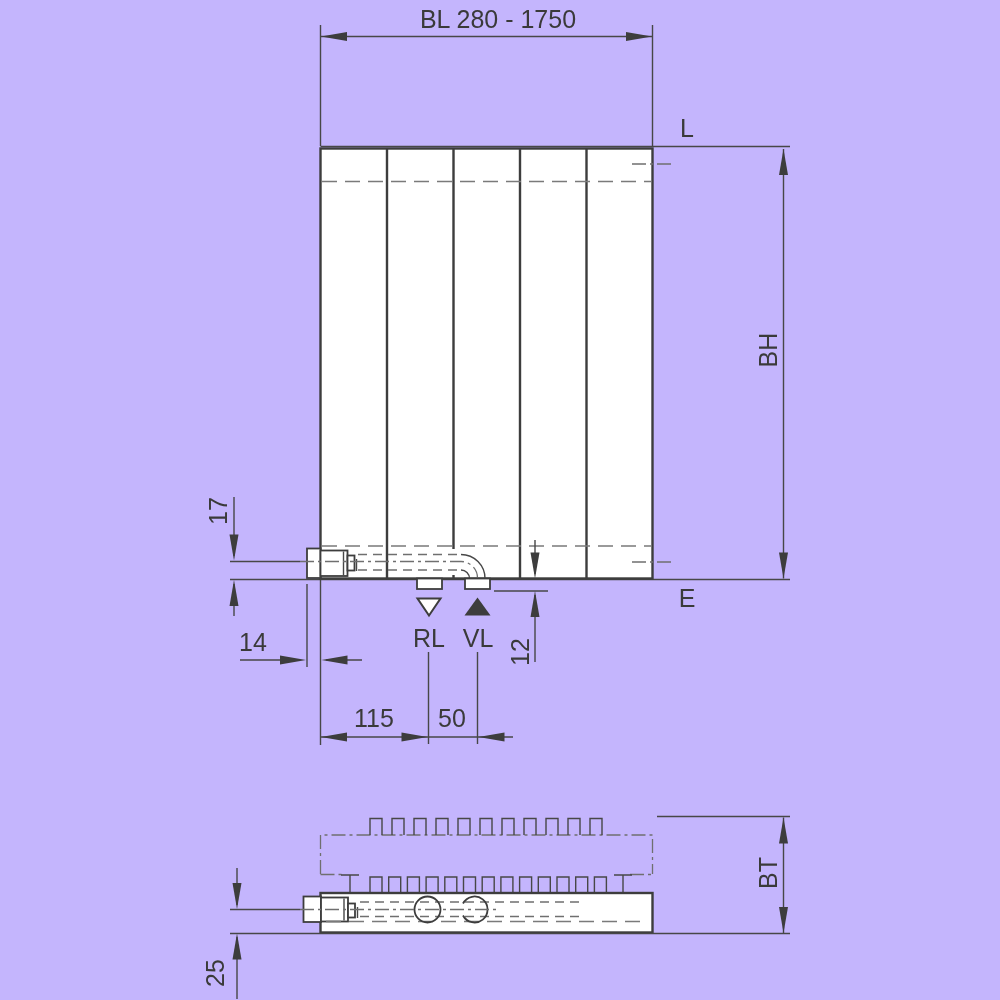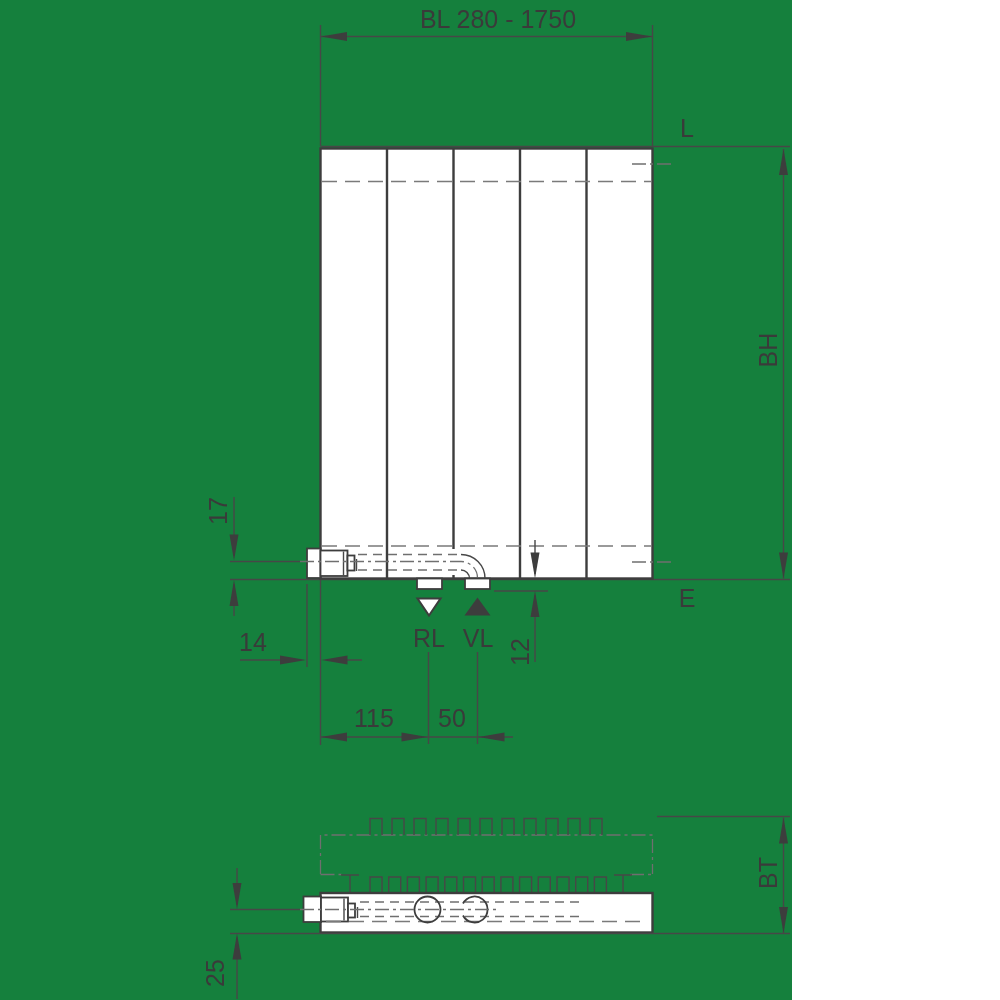--- a/index.html
+++ b/index.html
@@ -1,16 +1,16 @@
 <!DOCTYPE html>
 <html><head>
 <meta charset="utf-8">
 <style>
   html,body{margin:0;padding:0;background:#ffffff;}
-  .stage{position:relative;width:792px;height:1000px;background:#15803d;overflow:hidden;}
+  .stage{position:relative;width:1000px;height:1000px;background:#c4b5fd;overflow:hidden;}
   svg{display:block;}
   text{font-family:"Liberation Sans","DejaVu Sans",sans-serif;font-size:25px;fill:#3a3a3a;}
   .s-main{stroke:#3d3d3d;stroke-width:2.4;fill:none;stroke-linecap:butt;}
   .s-med{stroke:#3d3d3d;stroke-width:1.8;fill:none;}
   .s-thin{stroke:#474747;stroke-width:1.4;fill:none;}
   .s-dash{stroke:#7a7a7a;stroke-width:1.5;fill:none;stroke-dasharray:15 8;}
   .s-pipedash{stroke:#6f6f6f;stroke-width:1.4;fill:none;stroke-dasharray:9 6;}
   .s-cl{stroke:#6f6f6f;stroke-width:1.3;fill:none;stroke-dasharray:14 4 3 4;}
   .arrow{fill:#3d3d3d;stroke:none;}
   .wfill{fill:#ffffff;}

